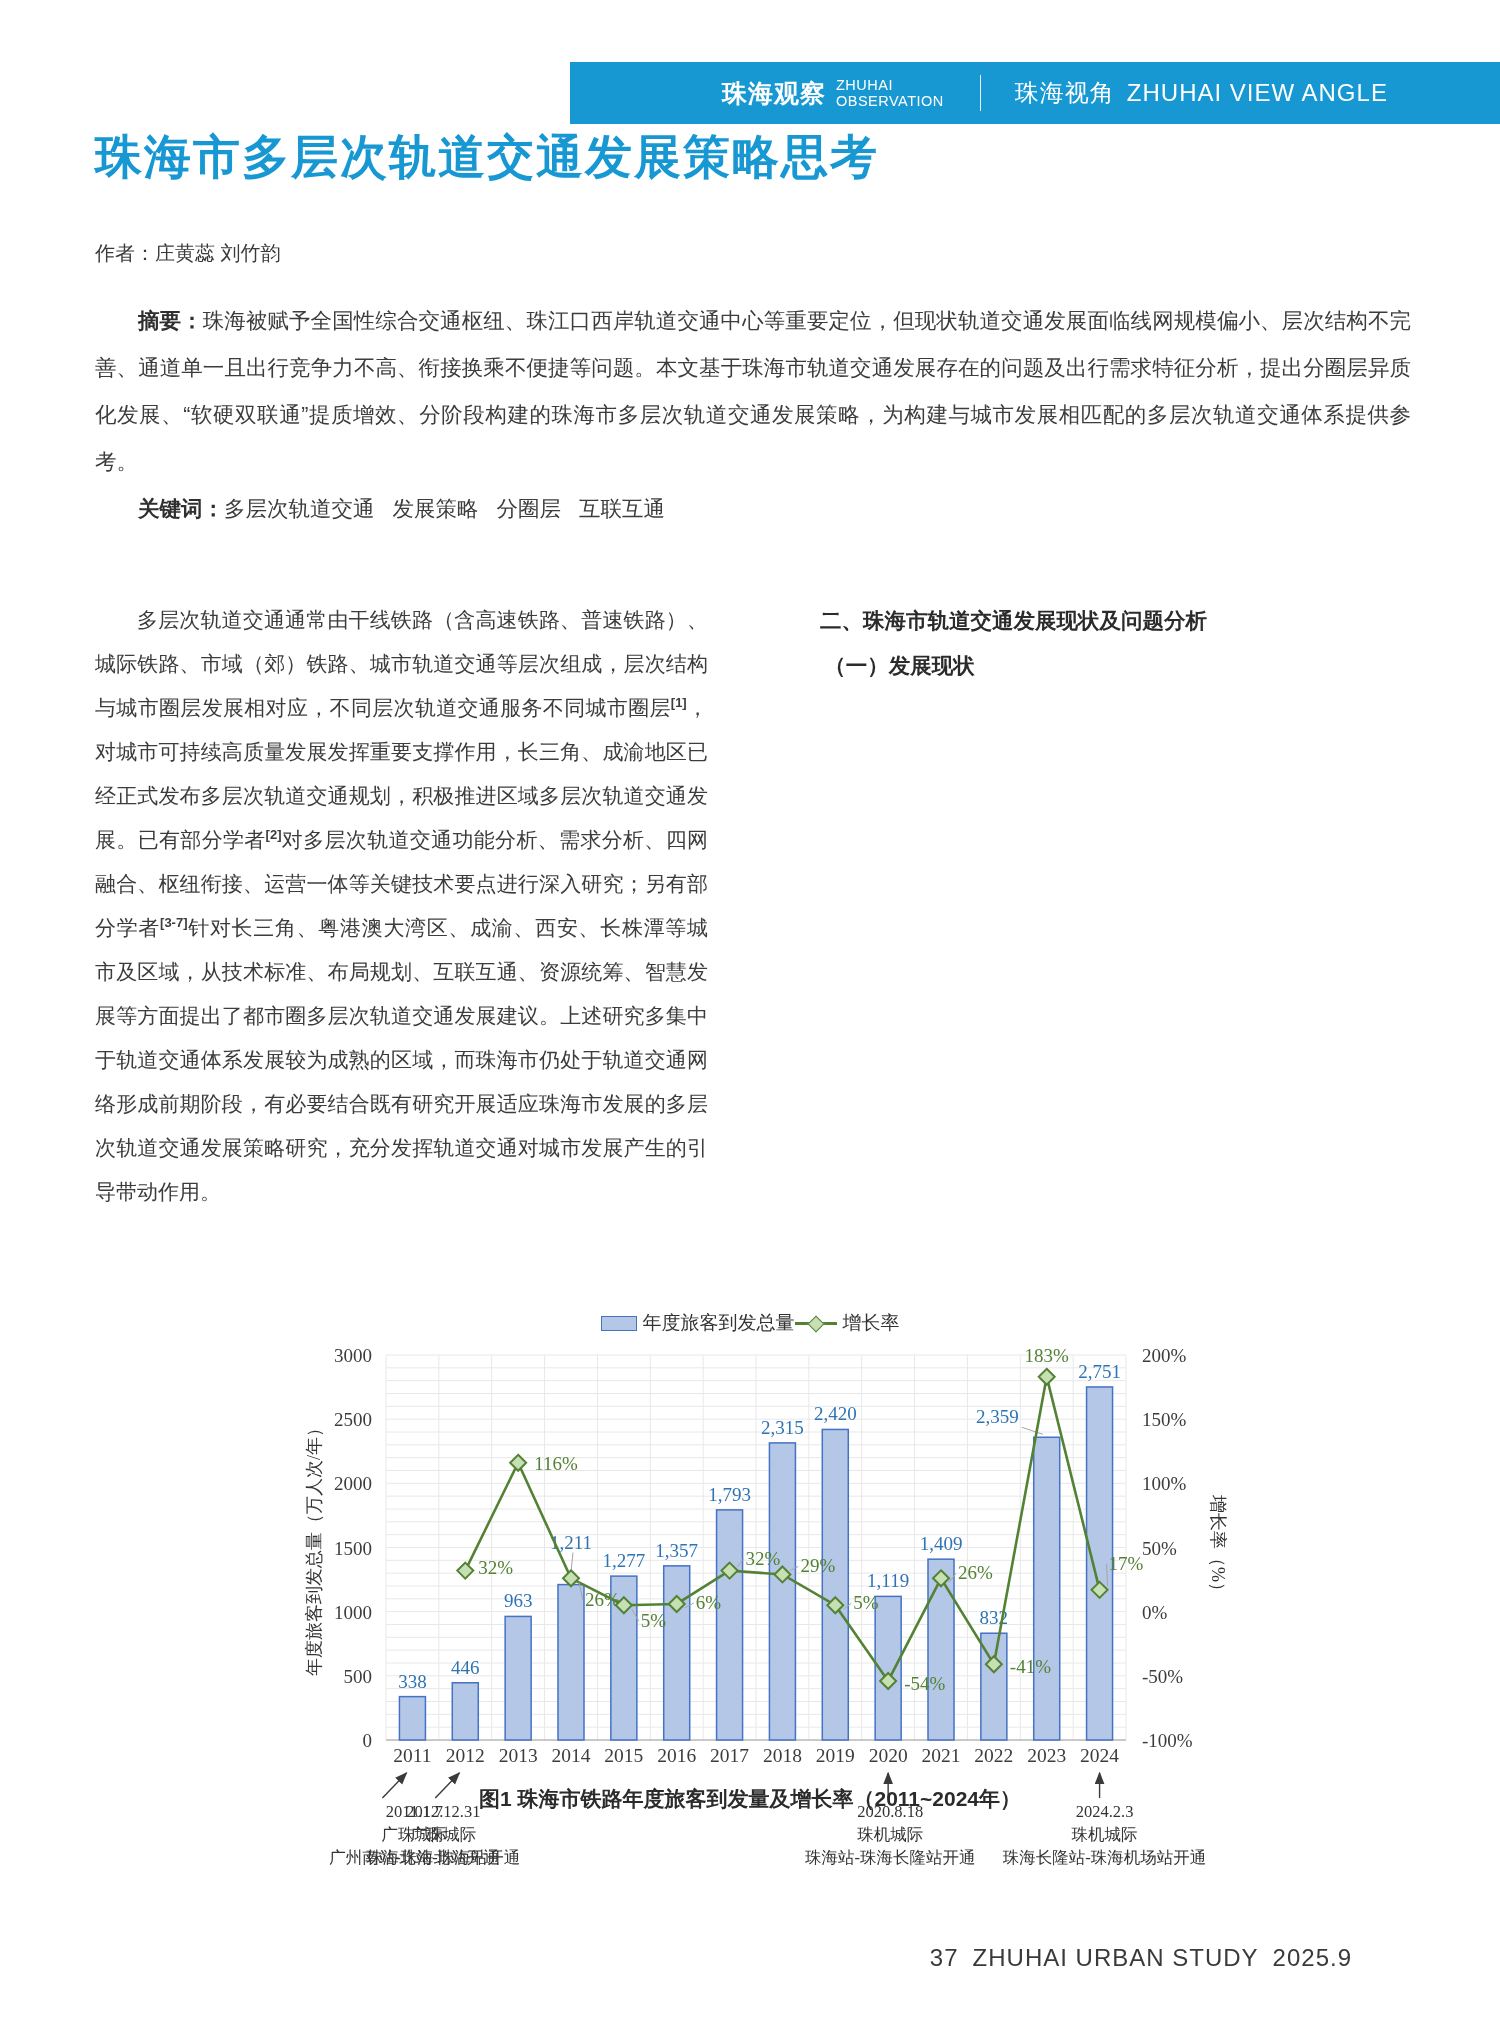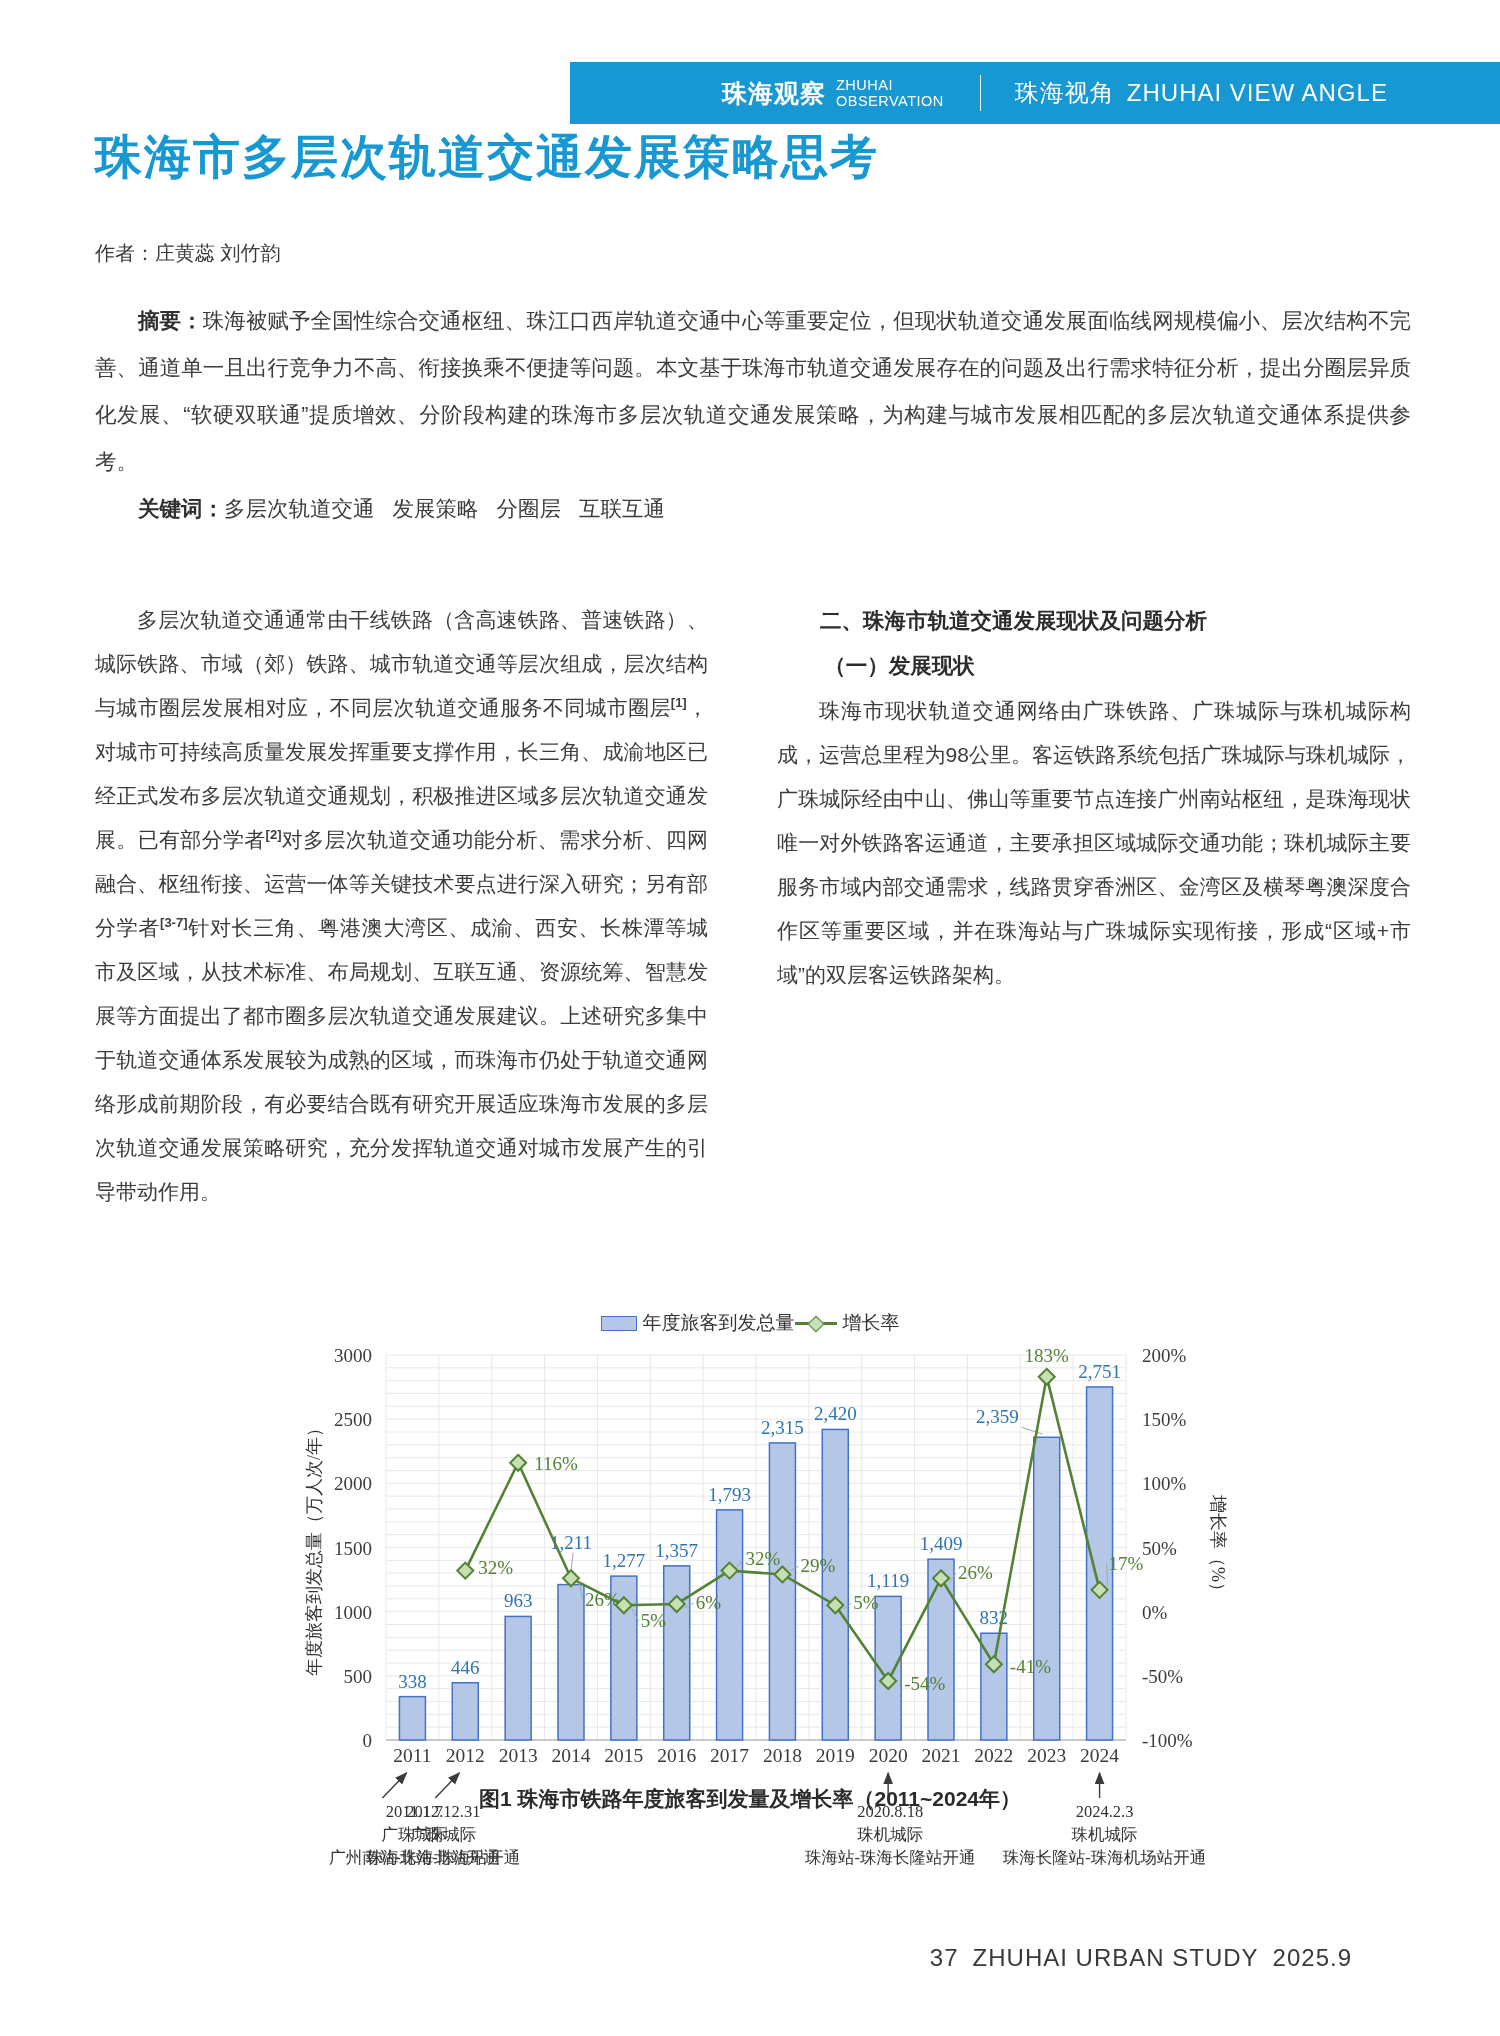--- a/index.html
+++ b/index.html
@@ -85,21 +85,20 @@
   <p class="kw-line"><b class="lbl">关键词：</b><span class="kw-values">多层次轨道交通 发展策略 分圈层 互联互通</span></p>
 </div>
 
 <div class="abs col col-left">
   <p>多层次轨道交通通常由干线铁路（含高速铁路、普速铁路）、城际铁路、市域（郊）铁路、城市轨道交通等层次组成，层次结构与城市圈层发展相对应，不同层次轨道交通服务不同城市圈层<sup>[1]</sup>，对城市可持续高质量发展发挥重要支撑作用，长三角、成渝地区已经正式发布多层次轨道交通规划，积极推进区域多层次轨道交通发展。已有部分学者<sup>[2]</sup>对多层次轨道交通功能分析、需求分析、四网融合、枢纽衔接、运营一体等关键技术要点进行深入研究；另有部分学者<sup>[3-7]</sup>针对长三角、粤港澳大湾区、成渝、西安、长株潭等城市及区域，从技术标准、布局规划、互联互通、资源统筹、智慧发展等方面提出了都市圈多层次轨道交通发展建议。上述研究多集中于轨道交通体系发展较为成熟的区域，而珠海市仍处于轨道交通网络形成前期阶段，有必要结合既有研究开展适应珠海市发展的多层次轨道交通发展策略研究，充分发挥轨道交通对城市发展产生的引导带动作用。</p>
 </div>
 
 <div class="abs col col-right">
   <h3>二、珠海市轨道交通发展现状及问题分析</h3>
   <h4>（一）发展现状</h4>
-  <p>珠海市现状轨道交通网络由广珠铁路、广珠城际与珠机城际构成，运营总里程为98公里。客运铁路系统包括广珠城际与珠机城际，广珠城际经由中山、佛山等重要节点连接广州南站枢纽，是珠海现状唯一对外铁路客运通道，主要承担区域城际交通功能；珠机城际主要服务市域内部交通需求，线路贯穿香洲区、金湾区及横琴粤澳深度合作区等重要区域，并在珠海站与广珠城际实现衔接，形成“区域+市域”的双层客运铁路架构。</p>
 </div>
 
 <div class="abs legend">
   <span class="legend-item">
     <span class="legend-swatch"></span>
     <span>年度旅客到发总量</span>
   </span>
   <span class="legend-item">
     <span class="legend-line">
         <span class="seg"></span>

